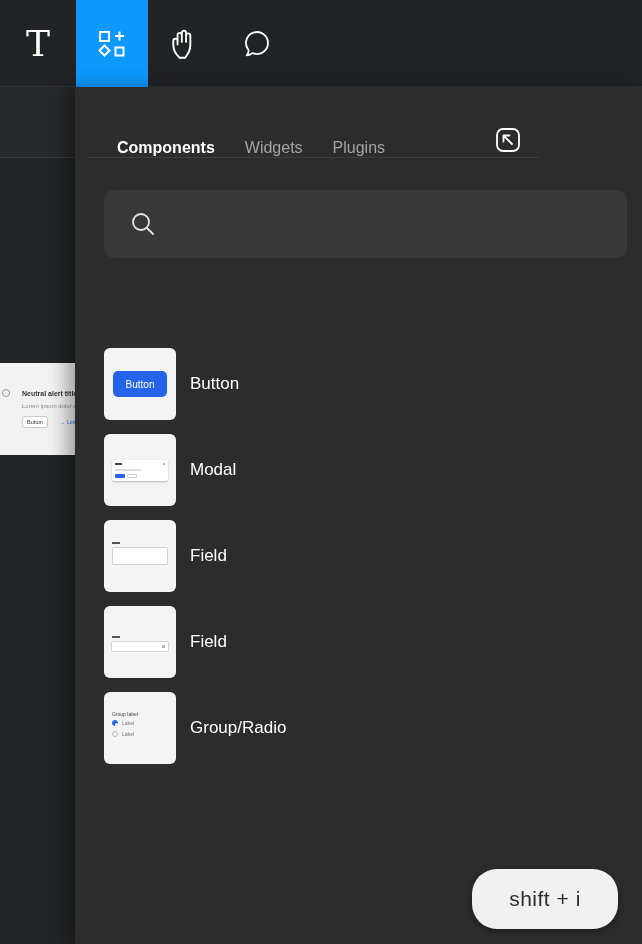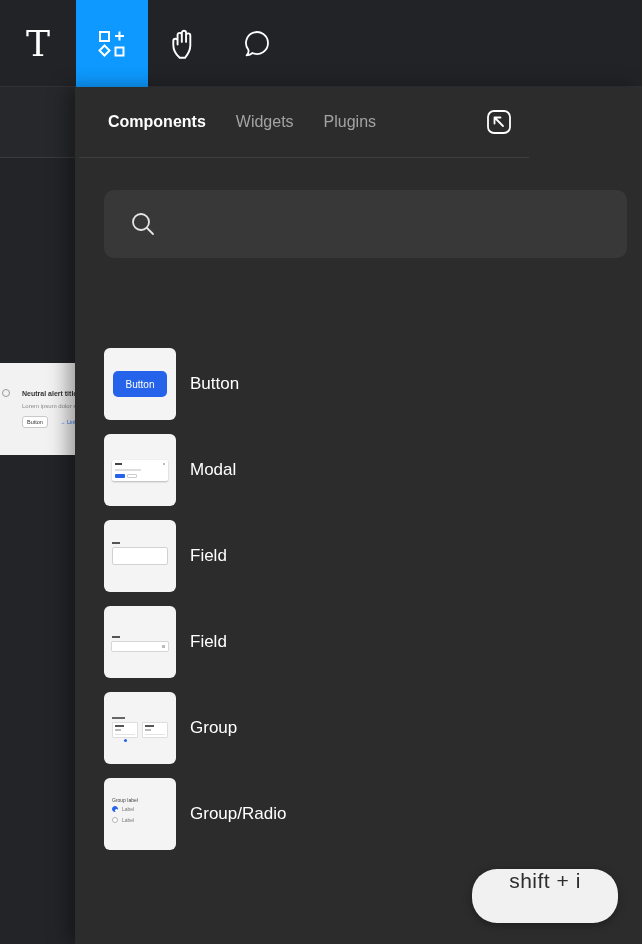--- a/index.html
+++ b/index.html
@@ -64,22 +64,22 @@
   .alert-card .a-link {
     position:absolute; left:60px; top:56px; font-size:5.5px; color:#2f6fed; white-space:nowrap;
   }
 
   
   .panel {
     position:absolute; left:75px; top:87px; width:567px; height:857px;
     background:#2c2c2d; box-shadow:-8px 0 18px rgba(0,0,0,0.35);
   }
   .panel-header {
-    position:absolute; left:4px; top:0; width:450px; height:71px;
-    display:flex; align-items:center;
+    position:absolute; left:13px; top:0; width:450px; height:71px;
+    display:flex; align-items:flex-end;
     border-bottom:1px solid #3e3e40;
   }
   .tabs { display:flex; gap:30px; margin-left:29px; align-items:center; }
   .tab { font-size:16px; color:#a3a3a3; cursor:pointer; white-space:nowrap; }
   .tab.active { color:#ffffff; font-weight:700; }
   .header-spacer { flex:1; }
   .hdr-icon-btn {
     margin-right:13px; width:34px; height:34px; display:flex;
     align-items:center; justify-content:center; cursor:pointer;
   }
@@ -162,23 +162,23 @@
   .t-radio-on {
     width:6px; height:6px; border-radius:50%; background:#2563eb;
     border:1px solid #2563eb; position:relative; flex:none;
   }
   .t-radio-on::after { content:""; position:absolute; left:1.5px; top:1.5px; width:3px; height:3px; border-radius:50%; background:#fff; }
   .t-radio-off { width:6px; height:6px; border-radius:50%; background:#fff; border:1px solid #b5b5b5; flex:none; }
   .t-radio-text { margin-left:4px; font-size:5px; color:#777; white-space:nowrap; }
 
   
   .shortcut-pill {
-    position:absolute; left:472px; top:869px; width:146px; height:54px;
+    position:absolute; left:472px; top:869px; width:146px; height:60px;
     background:#f1f1f1; border-radius:25px;
-    display:flex; align-items:flex-start; justify-content:center;
+    display:flex; align-items:center; justify-content:center;
     box-shadow:0 2px 8px rgba(0,0,0,0.35);
   }
   .shortcut-pill span { font-size:21px; color:#2d2d2d; font-weight:500; letter-spacing:0.5px; }
 
   svg { display:block; }
 </style>
 </head>
 <body>
 
 <div class="stage">
@@ -288,37 +288,20 @@
         <div class="thumb">
           <div class="t-label-bar" style="left:8px; top:30px;"></div>
           <div class="t-input-sm">
               <div class="glyph"></div>
             </div>
         </div>
         <div class="row-label">Field</div>
       </div>
 
 
-      <div class="row">
-        <div class="thumb">
-          <div class="t-group-bar"></div>
-          <div class="t-gcard" style="left:8px;">
-            <div class="gl1"></div>
-              <div class="gl2"></div>
-              <div class="gl3"></div>
-          </div>
-          <div class="t-gcard" style="left:38px;">
-            <div class="gl1"></div>
-              <div class="gl2"></div>
-              <div class="gl3"></div>
-          </div>
-          <div class="t-gdot"></div>
-        </div>
-        <div class="row-label">Group</div>
-      </div>
 
       <div class="row">
         <div class="thumb">
           <div class="t-radio-title">Group label</div>
           <div class="t-radio-row" style="top:28px;">
             <div class="t-radio-on"></div>
             <div class="t-radio-text">Label</div>
           </div>
           <div class="t-radio-row" style="top:39px;">
             <div class="t-radio-off"></div>

